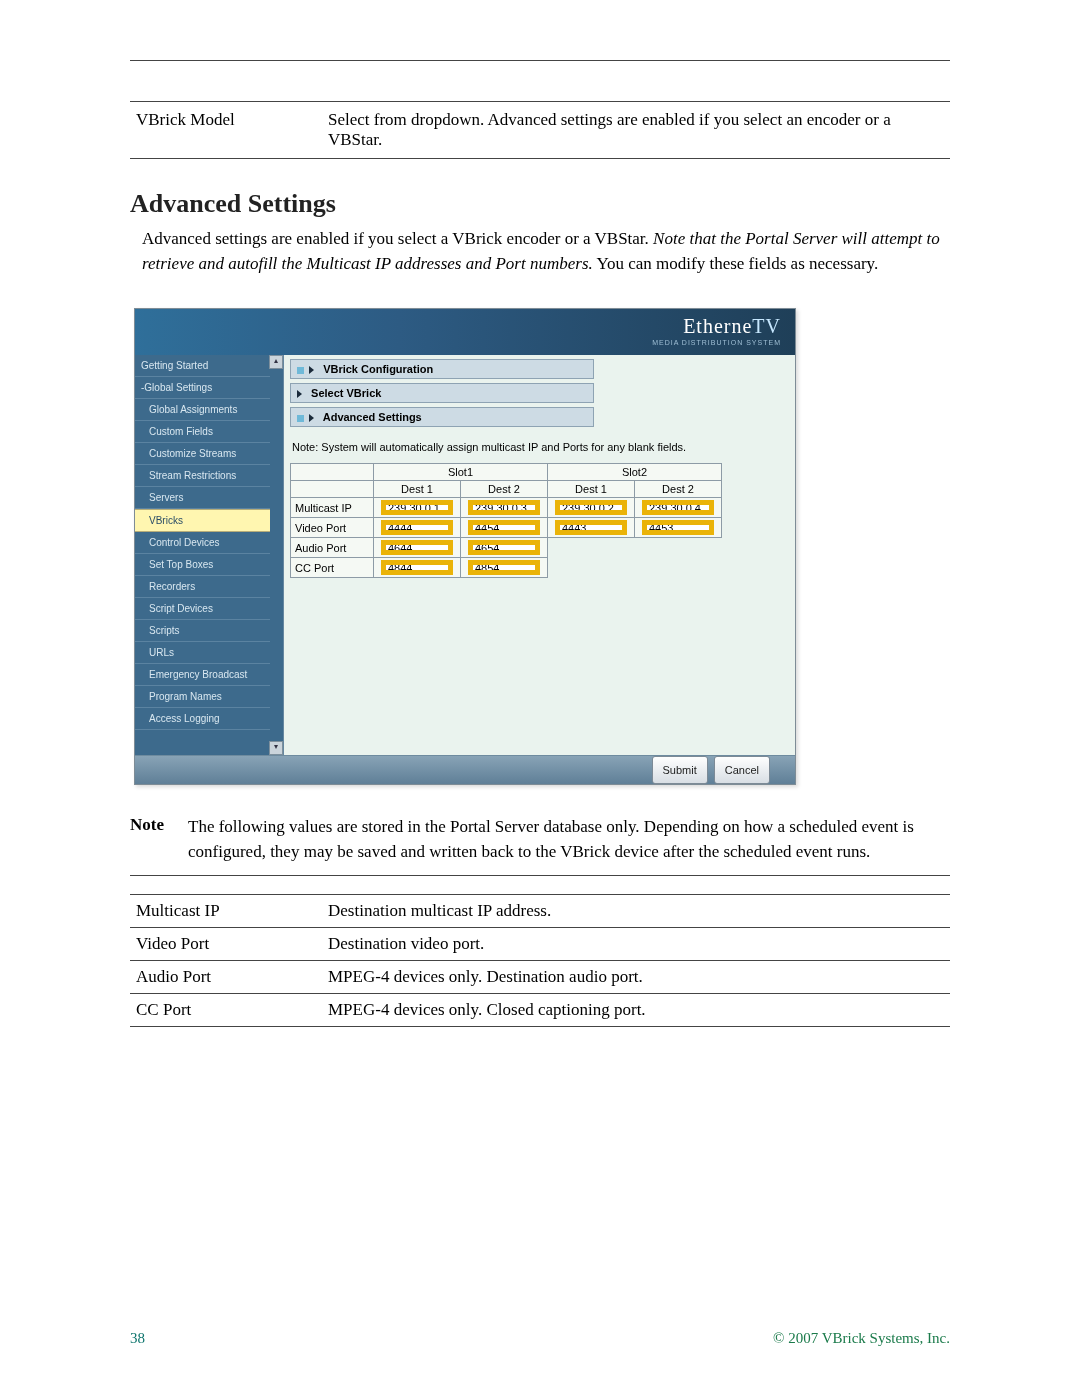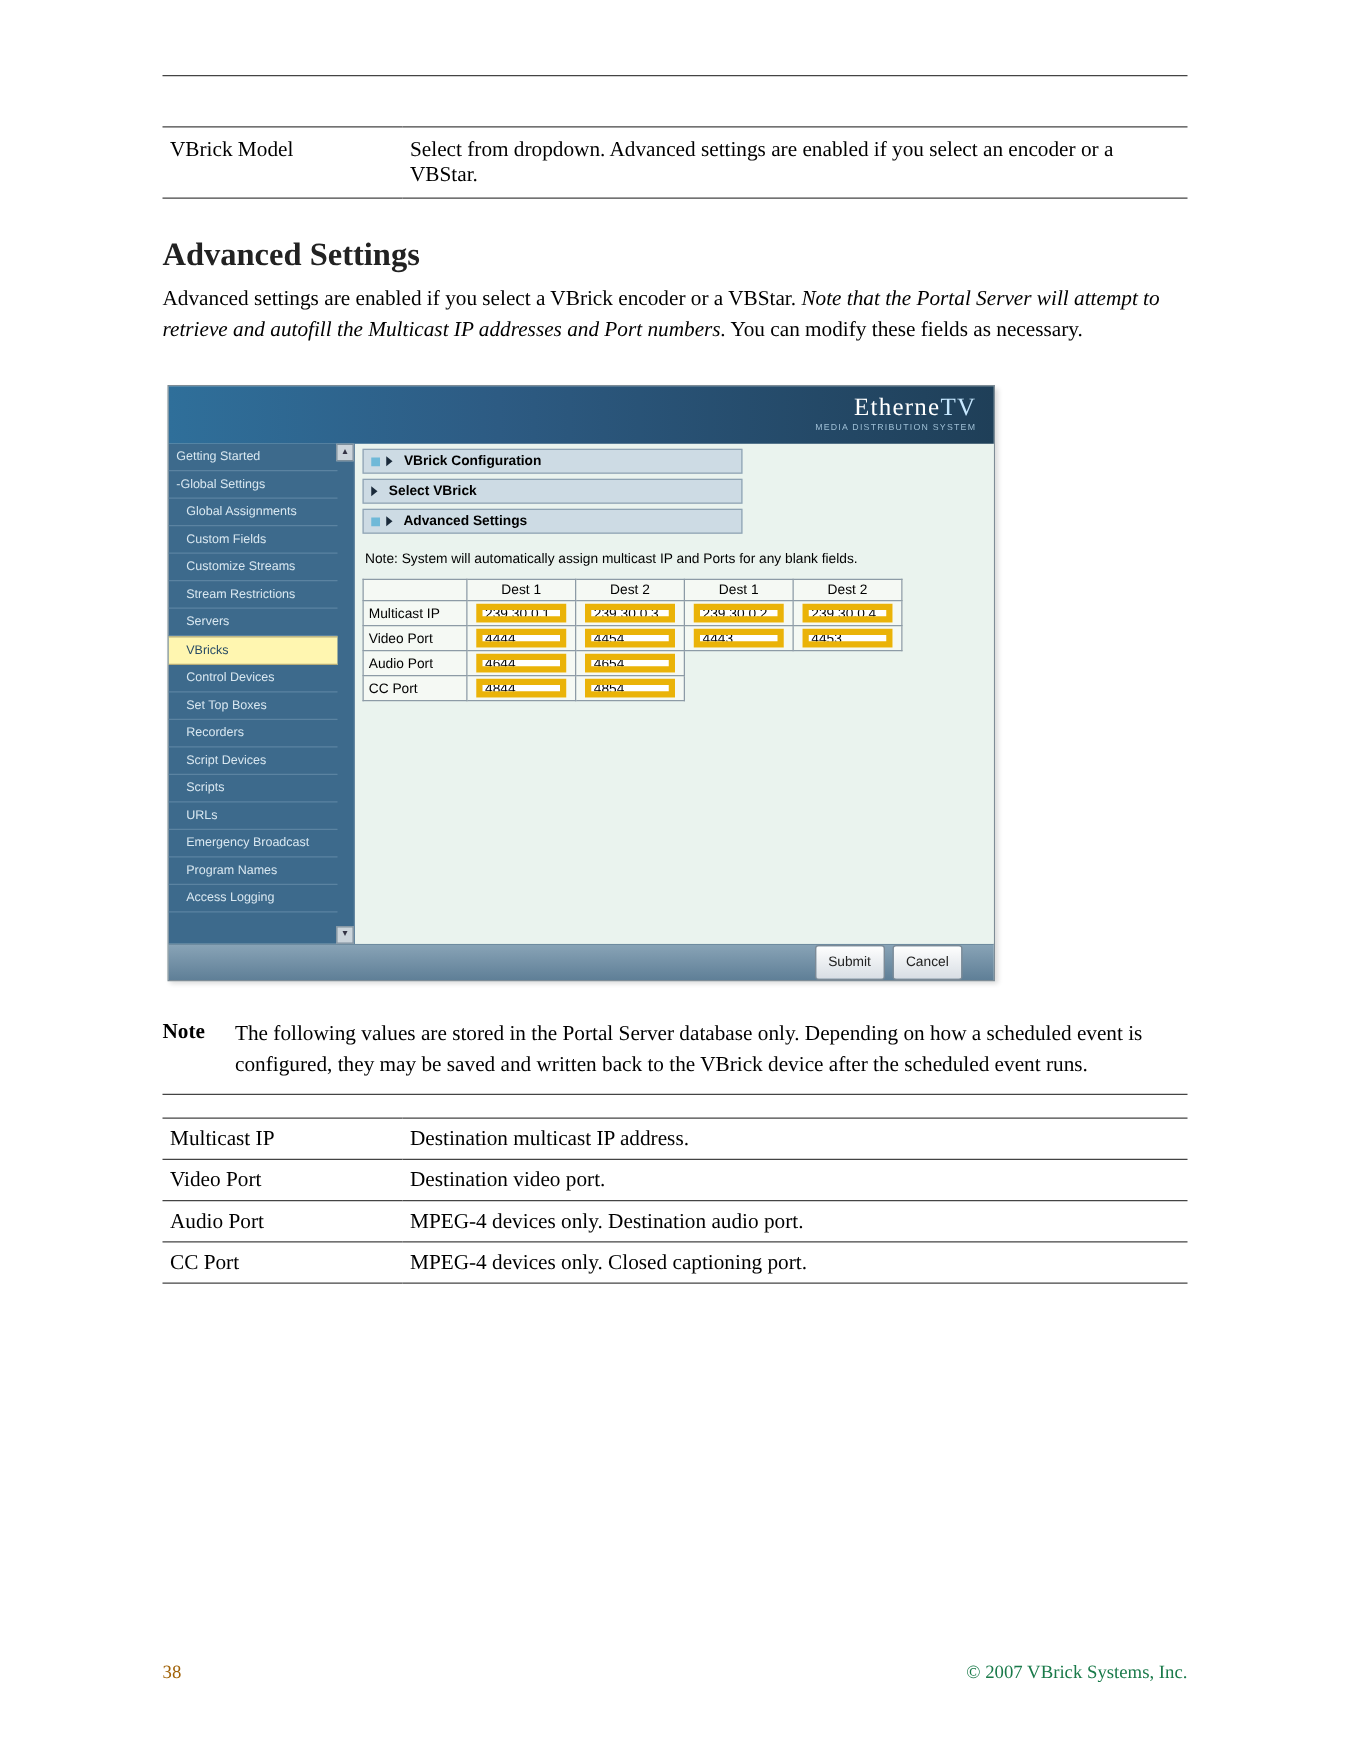--- a/index.html
+++ b/index.html
@@ -34,21 +34,21 @@
   h2.section {
     font-family: Georgia, serif;
     font-weight: bold;
     font-size: 26px;
     margin: 30px 0 8px 0;
     color: #222;
   }
   .body-text {
     font-size: 17px;
     line-height: 1.45;
-    margin: 0 0 16px 0;
+    margin: 0 0 16px 12px;
   }
   .italic { font-style: italic; }
   .screenshot {
     width: 660px;
     margin-left: 4px;
     margin-top: 32px;
     border: 1px solid #7e8c96;
     background: #eaf3ee;
     font-family: Arial, Helvetica, sans-serif;
     font-size: 11px;
@@ -229,21 +229,21 @@
   .table2 td:first-child { width: 180px; }
   .page-footer {
     position: absolute;
     bottom: 50px;
     left: 130px;
     right: 130px;
     display: flex;
     justify-content: space-between;
     font-size: 15px;
   }
-  .page-footer .pnum { color: #a16207; text-align: center; }
+  .page-footer .pnum { color: #0f766e; text-align: center; }
   .page-footer .copy { color: #1a7a4a; }
 </style>
 </head>
 <body>
 
 <div class="page">
   <div class="rule"></div>
 
   <table class="table1">
     <tbody>
@@ -304,20 +304,25 @@
         <div class="ss-acc first">
           <span class="tick"></span>
           <span class="tri"></span>
           <span>Advanced Settings</span>
         </div>
 
         <div class="ss-note">Note: System will automatically assign multicast IP and Ports for any blank fields.</div>
 
         <table class="ss-table">
           <tbody>
+              <tr>
+            <th class="rowh"></th>
+            <th colspan="2">Slot1</th>
+            <th colspan="2">Slot2</th>
+          </tr>
           <tr>
             <th class="rowh"></th>
             <th>Dest 1</th>
             <th>Dest 2</th>
             <th>Dest 1</th>
             <th>Dest 2</th>
           </tr>
           </tbody>
             <tbody id="settings-rows">
               <tr>

